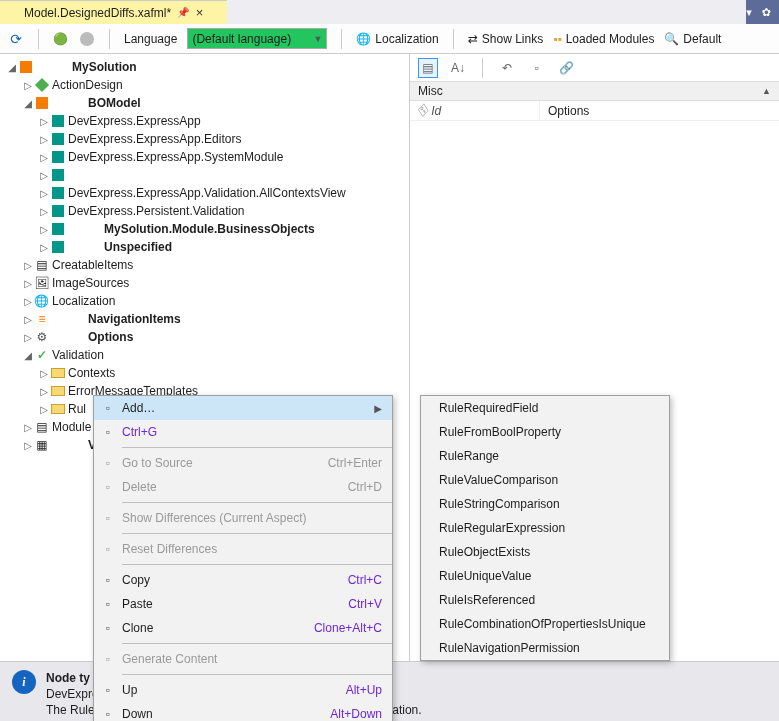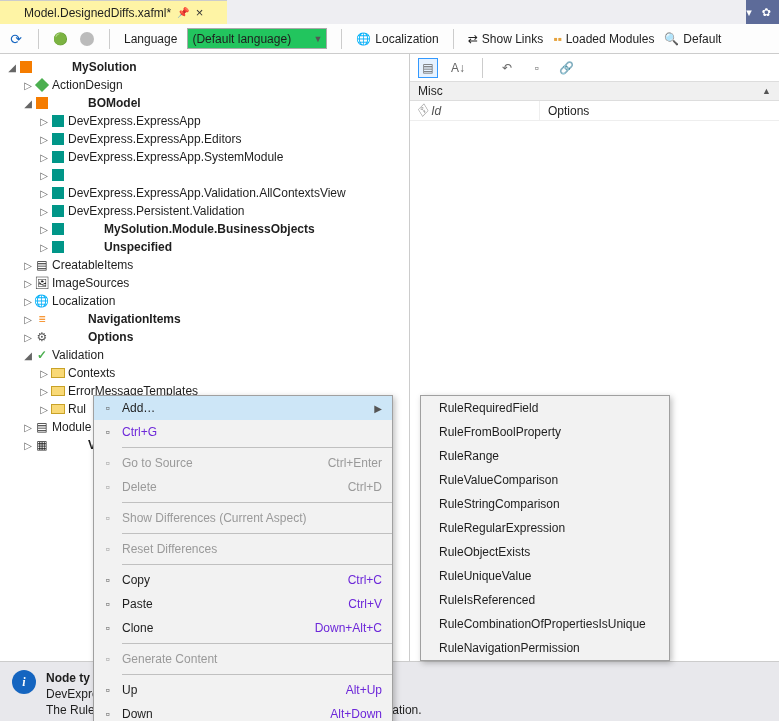--- a/index.html
+++ b/index.html
@@ -352,21 +352,21 @@
       <span class="sc">Ctrl+C</span>
     </div>
     <div class="ctx-row">
       <span class="gutter">▫</span>
       <span class="txt">Paste</span>
       <span class="sc">Ctrl+V</span>
     </div>
     <div class="ctx-row">
       <span class="gutter">▫</span>
       <span class="txt">Clone</span>
-      <span class="sc">Down+Alt+C</span>
+      <span class="sc">Clone+Alt+C</span>
     </div>
     <div class="ctx-sep"></div>
     <div class="ctx-row dis">
       <span class="gutter">▫</span>
       <span class="txt">Generate Content</span>
       <span class="sc"></span>
     </div>
     <div class="ctx-sep"></div>
     <div class="ctx-row">
       <span class="gutter">▫</span>

